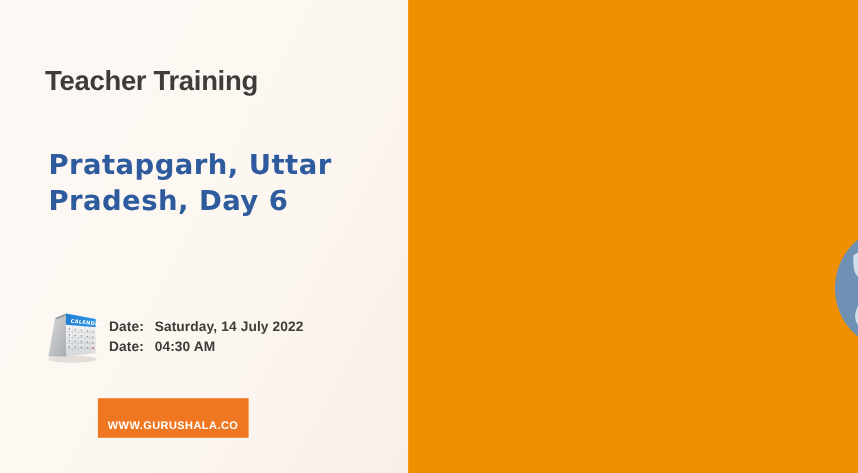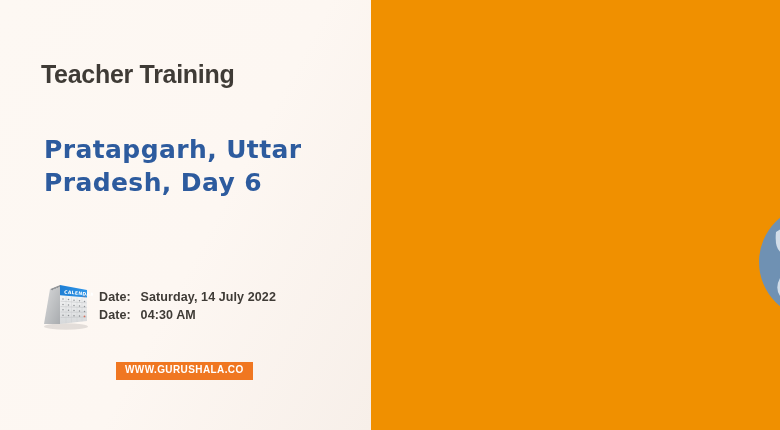--- a/index.html
+++ b/index.html
@@ -34,24 +34,24 @@
   }
 
   
   .date-block{position:absolute;left:38px;top:281px;display:flex;align-items:center;}
   .cal-icon{position:relative;width:55px;height:50px;flex:0 0 55px;margin-right:6px;}
   .date-lines{font-size:12.5px;font-weight:bold;color:#3f3b36;line-height:1.45;letter-spacing:0.1px;white-space:nowrap;}
   .date-lines .lbl{display:inline-block;width:38px;}
 
   
   .url-pill{
-    position:absolute;left:116px;top:362px;
+    position:absolute;left:89px;top:362px;
     background:#f07721;color:#ffffff;
     font-size:10px;font-weight:bold;letter-spacing:0.4px;
-    padding:2px 9px 5px 9px;white-space:nowrap;
+    padding:20px 9px 5px 9px;white-space:nowrap;
   }
 
   
   .illus{position:absolute;left:371px;top:0;width:409px;height:430px;}
   .illus svg{display:block;width:409px;height:430px;}
 </style>
 </head>
 <body>
 
 <div class="banner">

